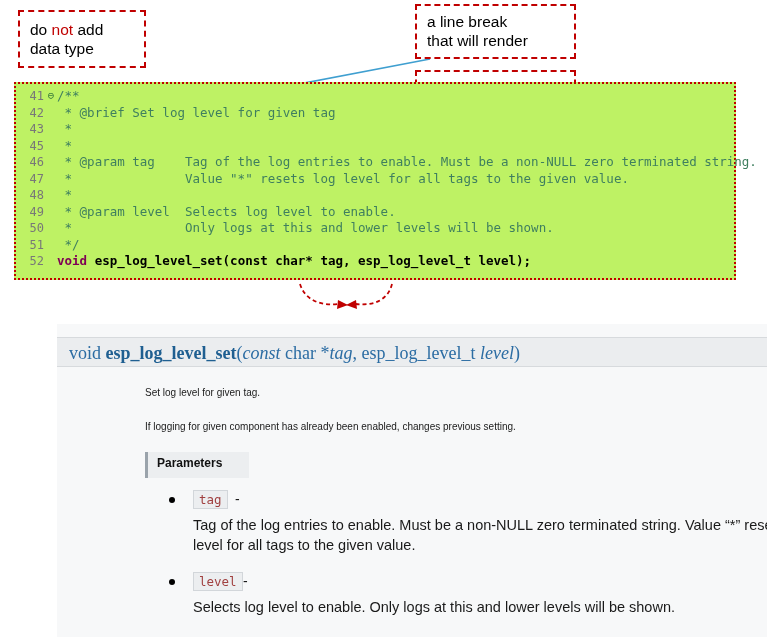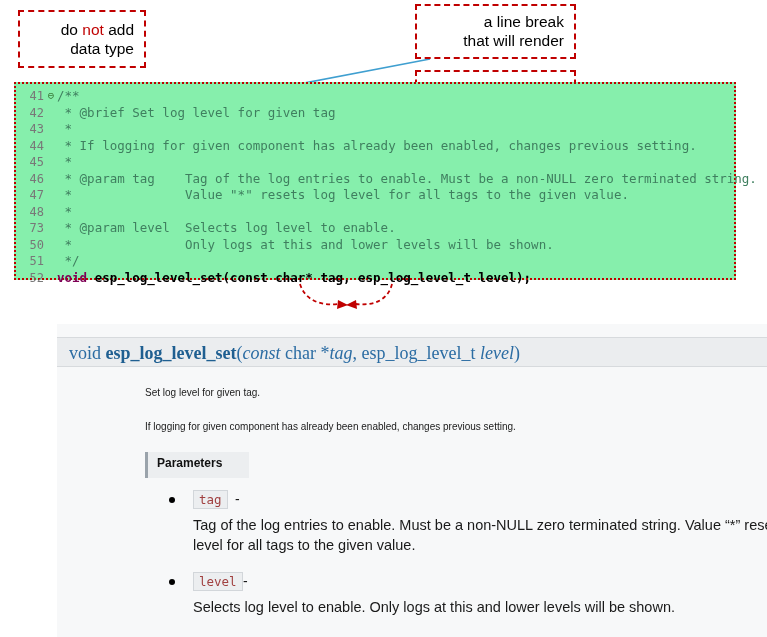--- a/index.html
+++ b/index.html
@@ -21,21 +21,21 @@
   }
 
   
   .callout {
     position: absolute;
     border: 2px dashed #c00000;
     background: #ffffff;
     color: #000000;
     font-size: 15.5px;
     line-height: 1.25;
-    text-align: right;
+    text-align: left;
     padding: 6px 10px;
     box-sizing: border-box;
   }
   .callout .hl {
     color: #c00000;
   }
 
   #callout-datatype {
     left: 18px;
     top: 10px;
@@ -76,21 +76,21 @@
   }
 
   
   #code-block {
     position: absolute;
     left: 14px;
     top: 82px;
     width: 722px;
     height: 198px;
     border: 2px dotted #c00000;
-    background: #86efac;
+    background: #bef264;
     box-sizing: border-box;
     padding: 4px 2px 2px 2px;
   }
   .code-line {
     display: flex;
     align-items: flex-start;
     font-family: "DejaVu Sans Mono", monospace;
     font-size: 12.5px;
     line-height: 16.5px;
     white-space: pre;
@@ -281,25 +281,20 @@
       <span class="fold"></span>
       <span class="code-text"> * @brief Set log level for given tag</span>
     </div>
 
     <div class="code-line">
       <span class="gutter">43</span>
       <span class="fold"></span>
       <span class="code-text"> *</span>
     </div>
 
-    <div class="code-line">
-      <span class="gutter">44</span>
-      <span class="fold"></span>
-      <span class="code-text"> * If logging for given component has already been enabled, changes previous setting.</span>
-    </div>
 
     <div class="code-line">
       <span class="gutter">45</span>
       <span class="fold"></span>
       <span class="code-text"> *</span>
     </div>
 
     <div class="code-line">
       <span class="gutter">46</span>
       <span class="fold"></span>
@@ -312,21 +307,21 @@
       <span class="code-text"> *               Value "*" resets log level for all tags to the given value.</span>
     </div>
 
     <div class="code-line">
       <span class="gutter">48</span>
       <span class="fold"></span>
       <span class="code-text"> *</span>
     </div>
 
     <div class="code-line">
-      <span class="gutter">73</span>
+      <span class="gutter">49</span>
       <span class="fold"></span>
       <span class="code-text"> * @param level  Selects log level to enable.</span>
     </div>
 
     <div class="code-line">
       <span class="gutter">50</span>
       <span class="fold"></span>
       <span class="code-text"> *               Only logs at this and lower levels will be shown.</span>
     </div>
 

